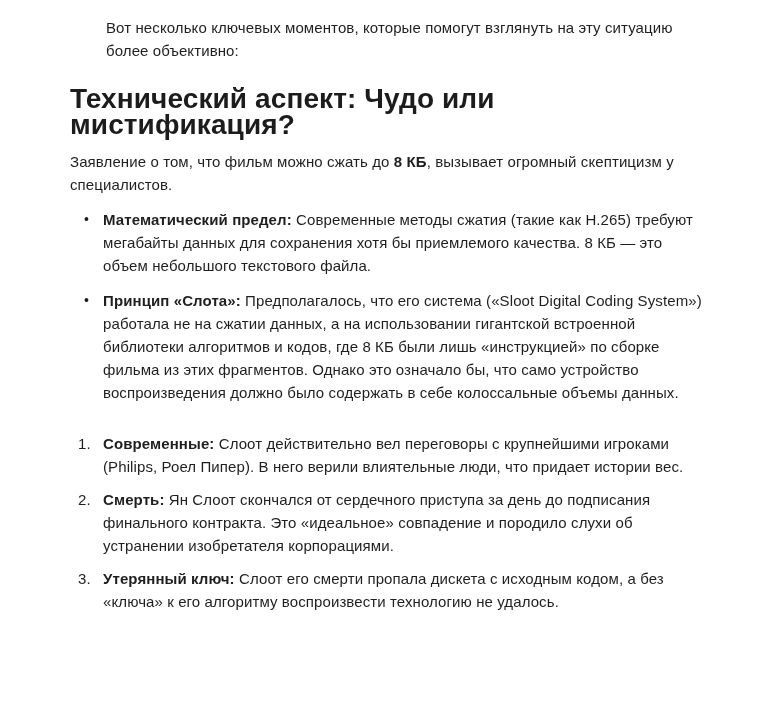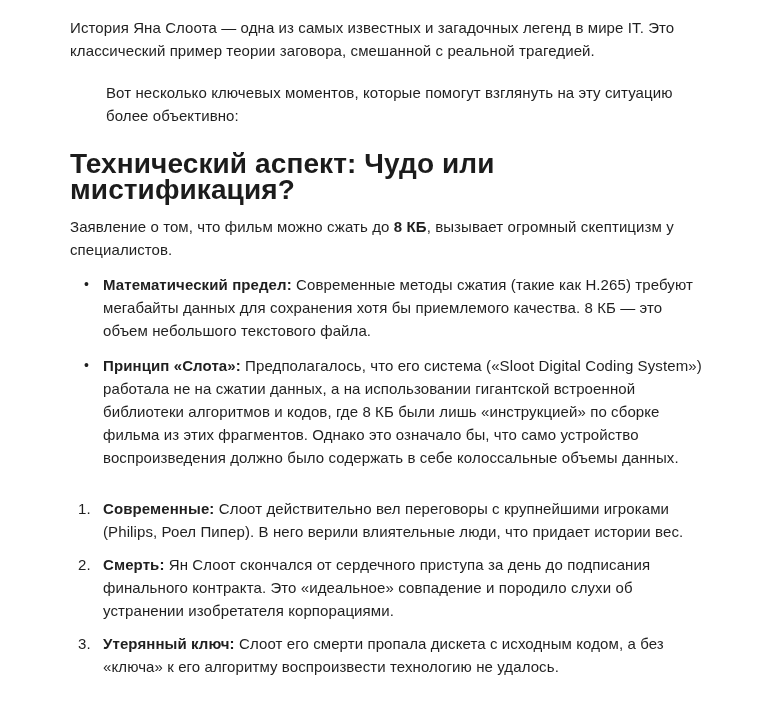--- a/index.html
+++ b/index.html
@@ -49,21 +49,20 @@
   .bullet-glyph { padding-left: 14px; font-size: 14px; }
   .num-glyph { padding-left: 8px; }
   .li-body { flex: 1 1 auto; }
   strong { font-weight: 700; }
 </style>
 </head>
 <body>
 
 <div class="content">
 
-  <p class="para mb-para">История Яна Слоота — одна из самых известных и загадочных легенд в мире IT. Это классический пример теории заговора, смешанной с реальной трагедией.</p>
 
   <p class="para mb-before-heading">Вот несколько ключевых моментов, которые помогут взглянуть на эту ситуацию более объективно:</p>
 
   <h3 class="heading">Технический аспект: Чудо или мистификация?</h3>
 
   <p class="para mb-before-list"><span>Заявление о том, что фильм можно сжать до </span><strong>8 КБ</strong><span>, вызывает огромный скептицизм у специалистов.</span></p>
 
   <div class="list bullet-list">
     <div class="li">
       <span class="marker bullet-glyph">•</span>

